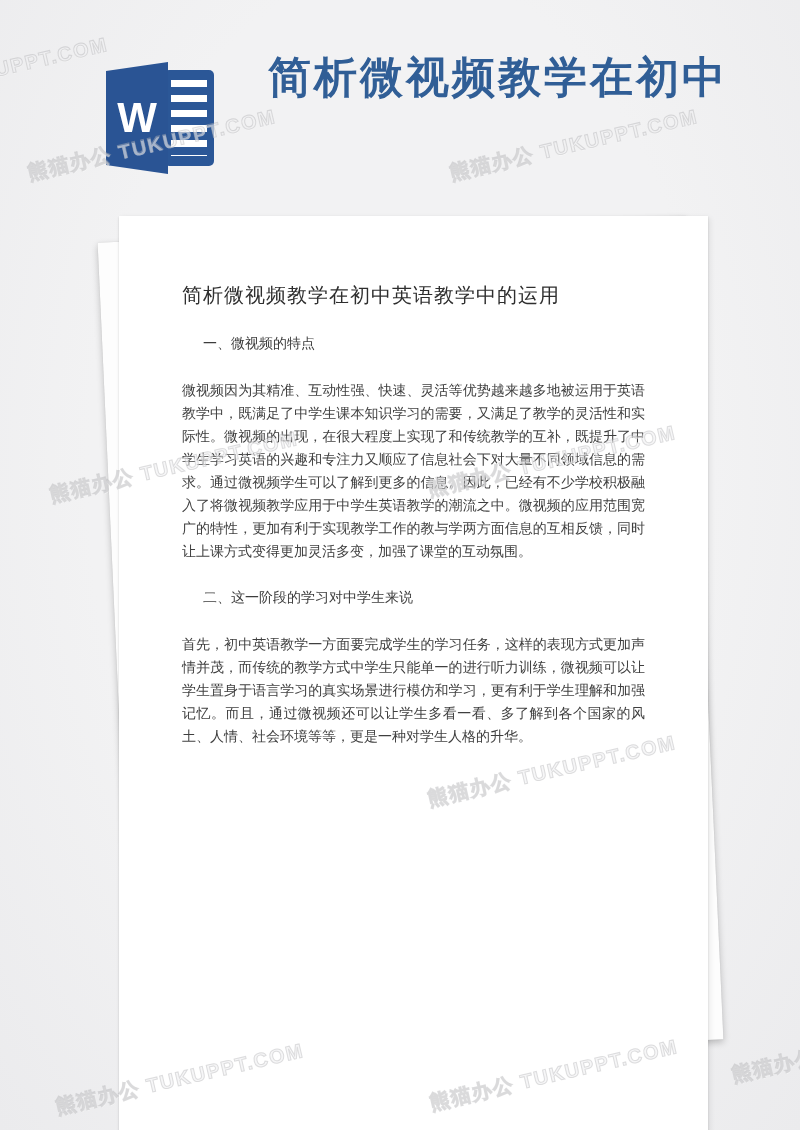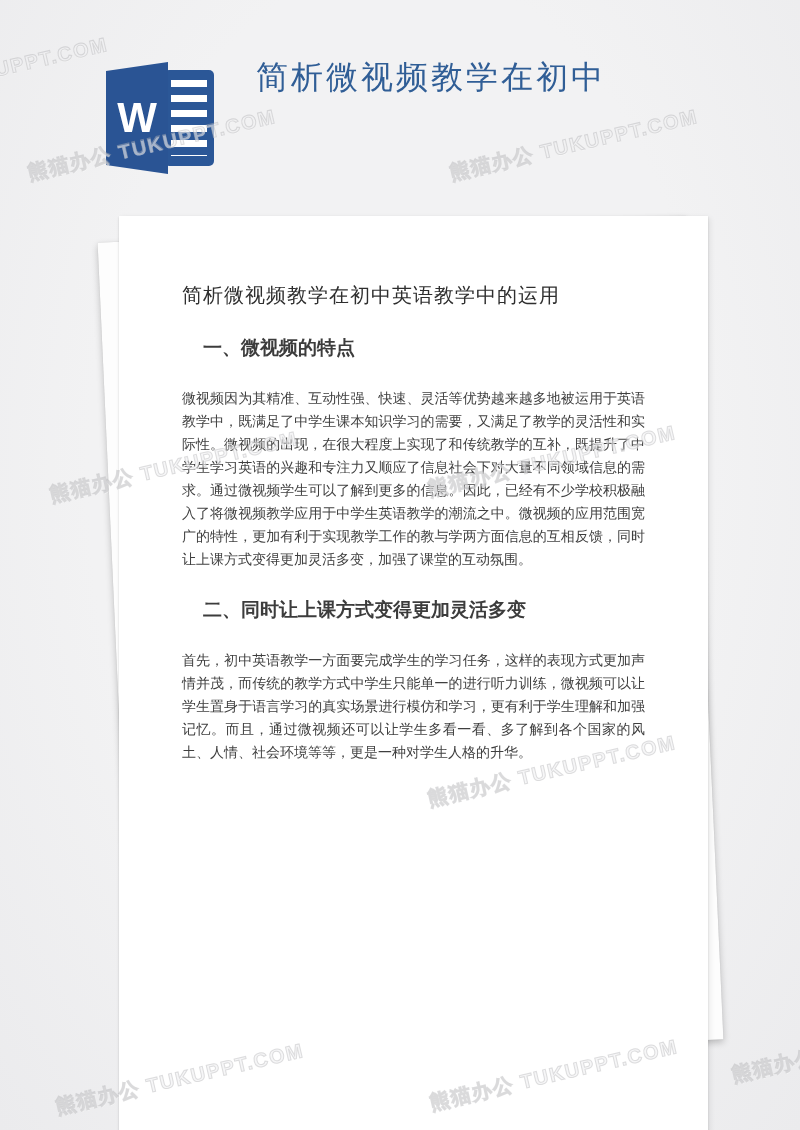--- a/index.html
+++ b/index.html
@@ -22,22 +22,22 @@
     position:absolute;left:2px;top:0;width:62px;height:112px;
     background:#2a5494;
     clip-path:polygon(0 8%,100% 0,100% 100%,0 92%);
     display:flex;align-items:center;justify-content:center;
   }
   .word-icon .panel span{
     color:#fff;font-family:"Liberation Sans","DejaVu Sans",sans-serif;
     font-weight:700;font-size:42px;line-height:1;
   }
   .header-title{
-    position:absolute;left:256px;top:50px;width:500px;
-    color:#305e96;font-weight:400;font-size:32px;line-height:55px;
+    position:absolute;left:268px;top:50px;width:500px;
+    color:#305e96;font-weight:700;font-size:43px;line-height:55px;
     letter-spacing:3px;white-space:nowrap;
   }
   
   .page-back{
     position:absolute;left:119px;top:216px;width:589px;height:824px;
     background:#fdfdfd;
     transform:translate(-3px,13px) rotate(-2.6deg);
     box-shadow:0 3px 7px rgba(0,0,0,.22), 0 0 1px rgba(0,0,0,.15);
     z-index:1;
   }
@@ -46,21 +46,21 @@
     box-sizing:border-box;padding:66px 63px 0 63px;
     background:#ffffff;
     box-shadow:0 1px 2px rgba(0,0,0,.14), 2px 2px 6px rgba(0,0,0,.08);
     z-index:2;
   }
   .doc-title{
     font-size:20px;color:#2e2e2e;letter-spacing:1px;
     margin:0 0 26px 0;font-weight:400;
   }
   .doc-h{
-    font-size:19px;color:#3c3c3c;margin:26px 0;text-indent:21px;font-weight:700;
+    font-size:14px;color:#3c3c3c;margin:26px 0;text-indent:21px;font-weight:400;
   }
   .doc-p{
     font-size:14px;line-height:23px;color:#3f3f3f;text-align:justify;margin:26px 0;
   }
   
   .wm{
     position:absolute;z-index:6;pointer-events:none;white-space:nowrap;
     font-family:"Liberation Sans","DejaVu Sans",sans-serif;
     font-weight:700;font-size:20px;letter-spacing:1.5px;
     color:rgba(200,200,203,0.16);
@@ -94,21 +94,21 @@
   <div class="header-title">
     <div>简析微视频教学在初中</div>
   </div>
 
   <div class="page-back"></div>
 
   <div class="page-main">
     <h1 class="doc-title">简析微视频教学在初中英语教学中的运用</h1>
     <div class="doc-h">一、微视频的特点</div>
     <p class="doc-p">微视频因为其精准、互动性强、快速、灵活等优势越来越多地被运用于英语教学中，既满足了中学生课本知识学习的需要，又满足了教学的灵活性和实际性。微视频的出现，在很大程度上实现了和传统教学的互补，既提升了中学生学习英语的兴趣和专注力又顺应了信息社会下对大量不同领域信息的需求。通过微视频学生可以了解到更多的信息。因此，已经有不少学校积极融入了将微视频教学应用于中学生英语教学的潮流之中。微视频的应用范围宽广的特性，更加有利于实现教学工作的教与学两方面信息的互相反馈，同时让上课方式变得更加灵活多变，加强了课堂的互动氛围。</p>
-    <div class="doc-h">二、同时让上课方式变得更加灵活多变</div>
+    <div class="doc-h">二、这一阶段的学习对中学生来说</div>
     <p class="doc-p">首先，初中英语教学一方面要完成学生的学习任务，这样的表现方式更加声情并茂，而传统的教学方式中学生只能单一的进行听力训练，微视频可以让学生置身于语言学习的真实场景进行模仿和学习，更有利于学生理解和加强记忆。而且，通过微视频还可以让学生多看一看、多了解到各个国家的风土、人情、社会环境等等，更是一种对学生人格的升华。</p>
   </div>
 
   <span class="wm wm1">熊猫办公 TUKUPPT.COM</span>
   <span class="wm wm2">熊猫办公 TUKUPPT.COM</span>
   <span class="wm wm3">熊猫办公 TUKUPPT.COM</span>
   <span class="wm wm4">熊猫办公 TUKUPPT.COM</span>
   <span class="wm wm5">熊猫办公 TUKUPPT.COM</span>
   <span class="wm wm6">熊猫办公 TUKUPPT.COM</span>
   <span class="wm wm7">熊猫办公 TUKUPPT.COM</span>

